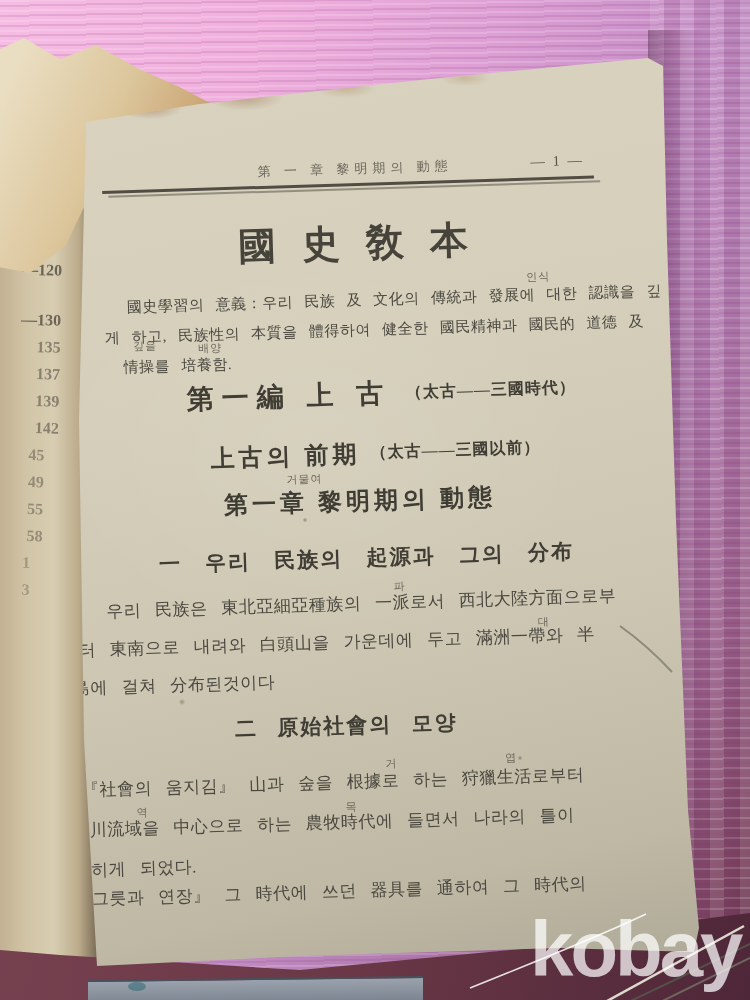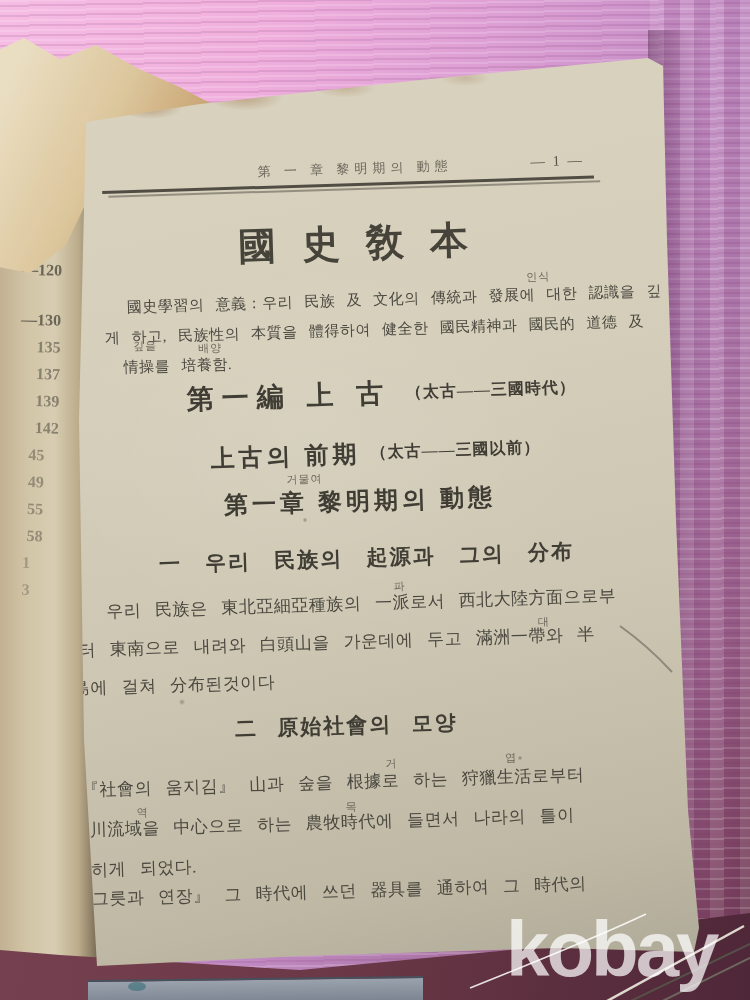--- a/index.html
+++ b/index.html
@@ -94,21 +94,21 @@
   .h-sec2{left:228px;top:711px;font-size:21px;font-weight:bold;word-spacing:12px;letter-spacing:2px;color:#403d35;}
   .p2l1{left:73px;top:770px;} .p2l2{left:62px;top:810px;} .p2l3{left:62px;top:850px;}
   .a-geo{left:377px;top:757px;} .a-yeop{left:497px;top:755px;}
   .a-yeok{left:127px;top:798px;} .a-mok{left:336px;top:799px;}
   .p3{left:62px;top:879px;}
 
   
   .ink{position:absolute;left:128px;top:982px;width:18px;height:9px;z-index:6;
     border-radius:50%;background:rgba(45,105,115,.55);}
   .threads{position:absolute;inset:0;z-index:7;pointer-events:none;}
-  .watermark{position:absolute;left:506px;top:910px;z-index:8;
+  .watermark{position:absolute;left:530px;top:910px;z-index:8;
     font-family:"Liberation Sans","DejaVu Sans",sans-serif;font-weight:bold;
     font-size:78px;letter-spacing:-3px;color:rgba(255,255,255,.72);line-height:1;}
 </style>
 </head>
 <body>
 
 <div class="photo">
 
   <div class="fabric"></div>
   <div class="fabric-bands"></div>

